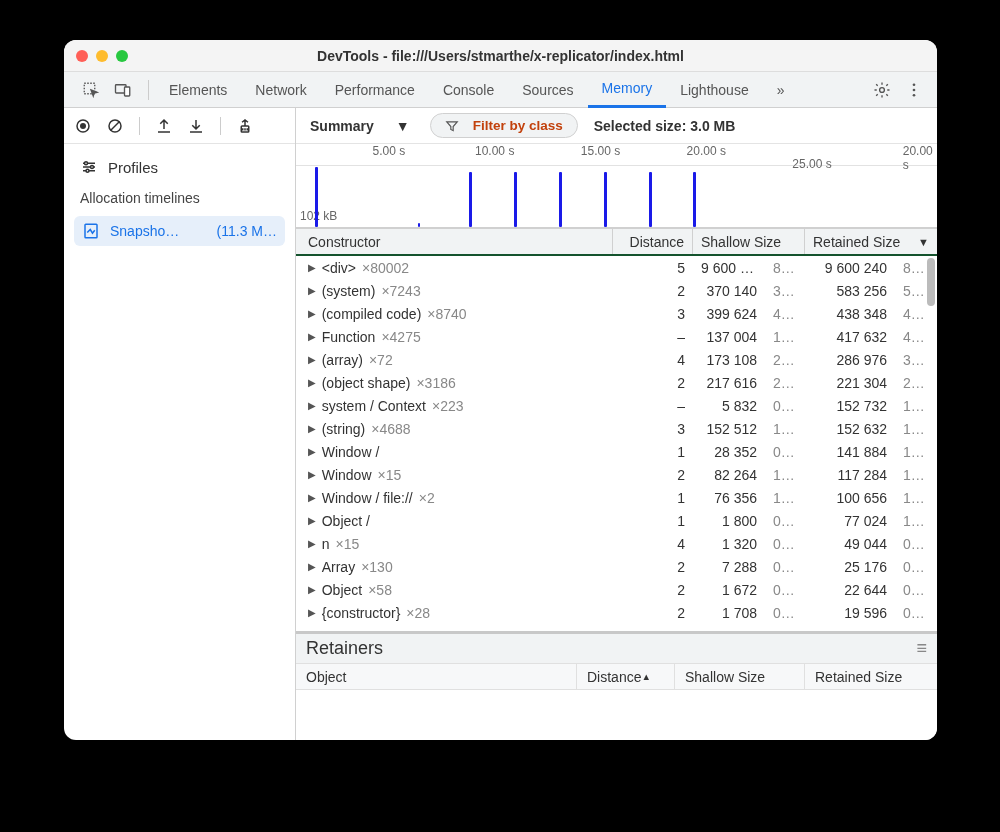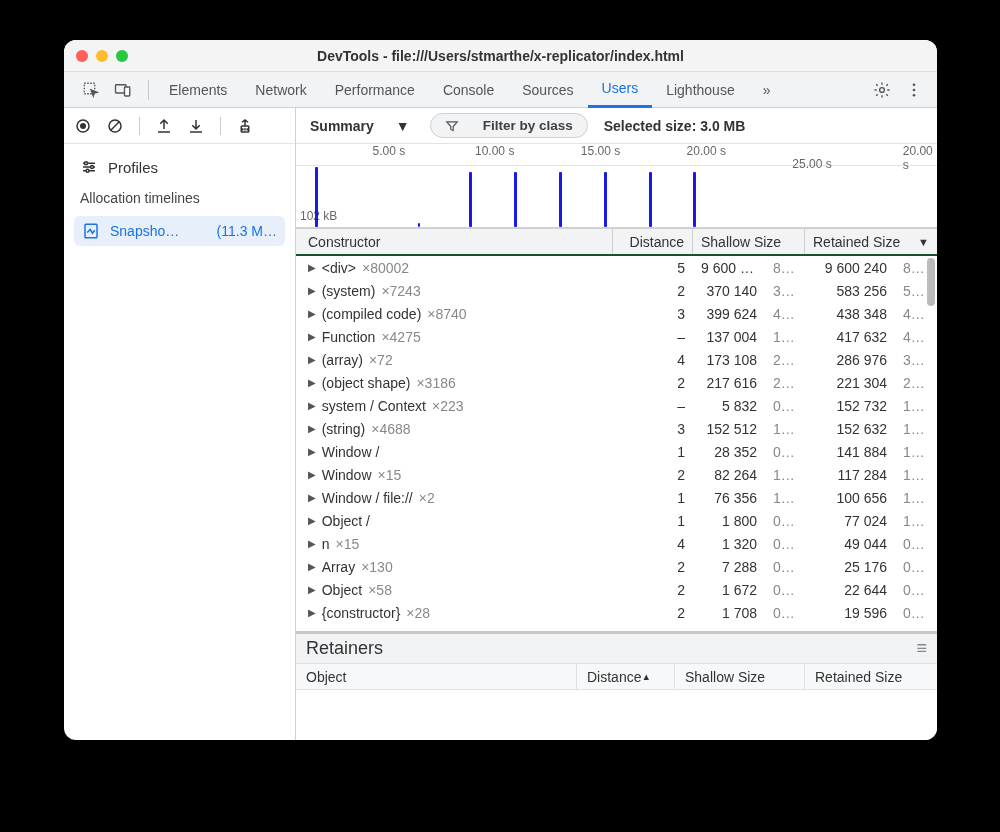--- a/index.html
+++ b/index.html
@@ -54,21 +54,21 @@
   .side-toolbar .sep { width:1px; height:18px; background:#ccc; margin:0 1px;}
   .sidebar .section { padding: 6px 0;}
   .sidebar .heading { display:flex; align-items:center; gap:10px; padding:8px 16px; font-size:15px; color:#333;}
   .sidebar .subhead { padding:6px 16px; font-size:14px; color:#444;}
   .snapshot-row { margin:4px 10px; padding:6px 8px; background:#e6effa; border-radius:6px; display:flex; align-items:center; gap:10px; color:#1a73e8;}
   .snapshot-row .snap-name { color:#1a73e8;}
   .snapshot-row .snap-size { color:#1a73e8; margin-left:auto;}
   .main { flex:1; display:flex; flex-direction:column; min-width:0;}
   .main-toolbar { height:36px; border-bottom:1px solid #e4e4e4; display:flex; align-items:center; padding:0 10px; gap:16px; font-size:14px; color:#333;font-weight:bold;}
   .summary-select { display:flex; align-items:center; gap:22px; padding:0 4px; cursor:pointer;}
-  .filter-chip { display:flex; align-items:center; gap:24px; background:#f1f3f4; border:1px solid #d0d0d0; border-radius:16px; padding:4px 14px; font-size:13.5px; color:#404040;}
+  .filter-chip { display:flex; align-items:center; gap:14px; background:#f1f3f4; border:1px solid #d0d0d0; border-radius:16px; padding:4px 14px; font-size:13.5px; color:#c2410c;}
   .timeline {
     height: 84px; position:relative; background:#fff; border-bottom:1px solid #d0d0d0;
   }
   .tl-ruler { position:absolute; top:0; left:0; right:0; height:22px; border-bottom:1px solid #e2e2e2; font-size:12px; color:#666;}
   .tl-ruler span { position:absolute; transform:translateX(-50%);}
   .tl-body { position:absolute; top:22px; left:0; right:0; bottom:0;}
   .tl-scale { position:absolute; left:4px; bottom:4px; font-size:12px; color:#666;}
   .bar { position:absolute; bottom:0; width:3px; background:#1a1ae8; border-radius:1px;}
   .bar.sm { width:2px;}
   .tableview { flex:1; overflow:hidden; position:relative; display:flex; flex-direction:column; min-height:0;}
@@ -128,21 +128,21 @@
           </svg>
       </span>
     </div>
     <div class="sep"></div>
     <div class="tabs">
       <div class="tab">Elements</div>
       <div class="tab">Network</div>
       <div class="tab">Performance</div>
       <div class="tab">Console</div>
       <div class="tab">Sources</div>
-      <div class="tab active">Users</div>
+      <div class="tab active">Memory</div>
       <div class="tab">Lighthouse</div>
       <div class="tab">»</div>
     </div>
     <div class="trailing">
       <span>
         <svg class="icon16" viewBox="0 0 24 24" fill="none" stroke="#555" stroke-width="1.8">
             <circle cx="12" cy="12" r="3.2"></circle>
             <path d="M12 2v3M12 19v3M4.2 4.2l2.1 2.1M17.7 17.7l2.1 2.1M2 12h3M19 12h3M4.2 19.8l2.1-2.1M17.7 6.3l2.1-2.1"></path>
           </svg>
       </span>

